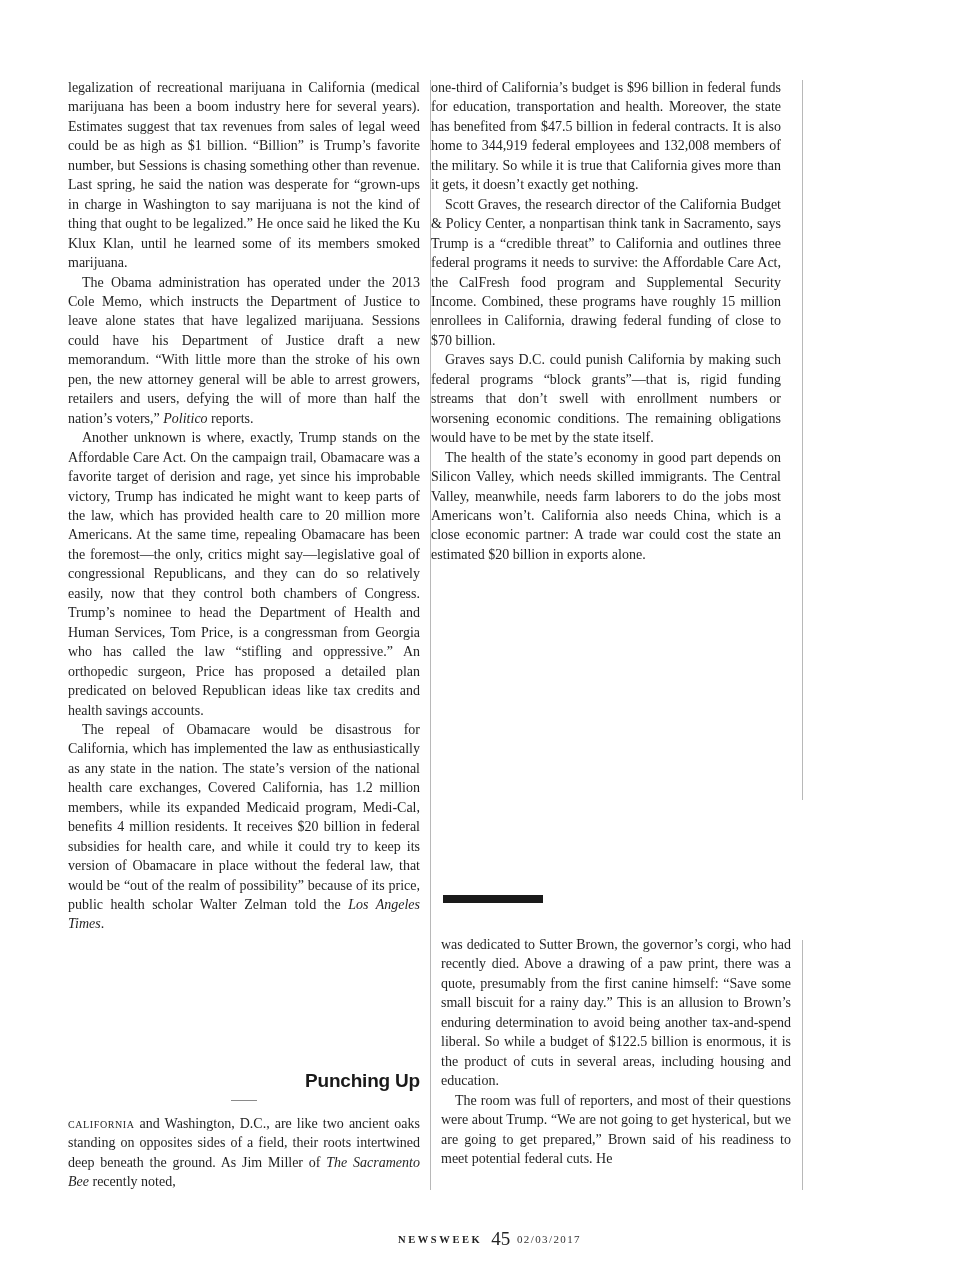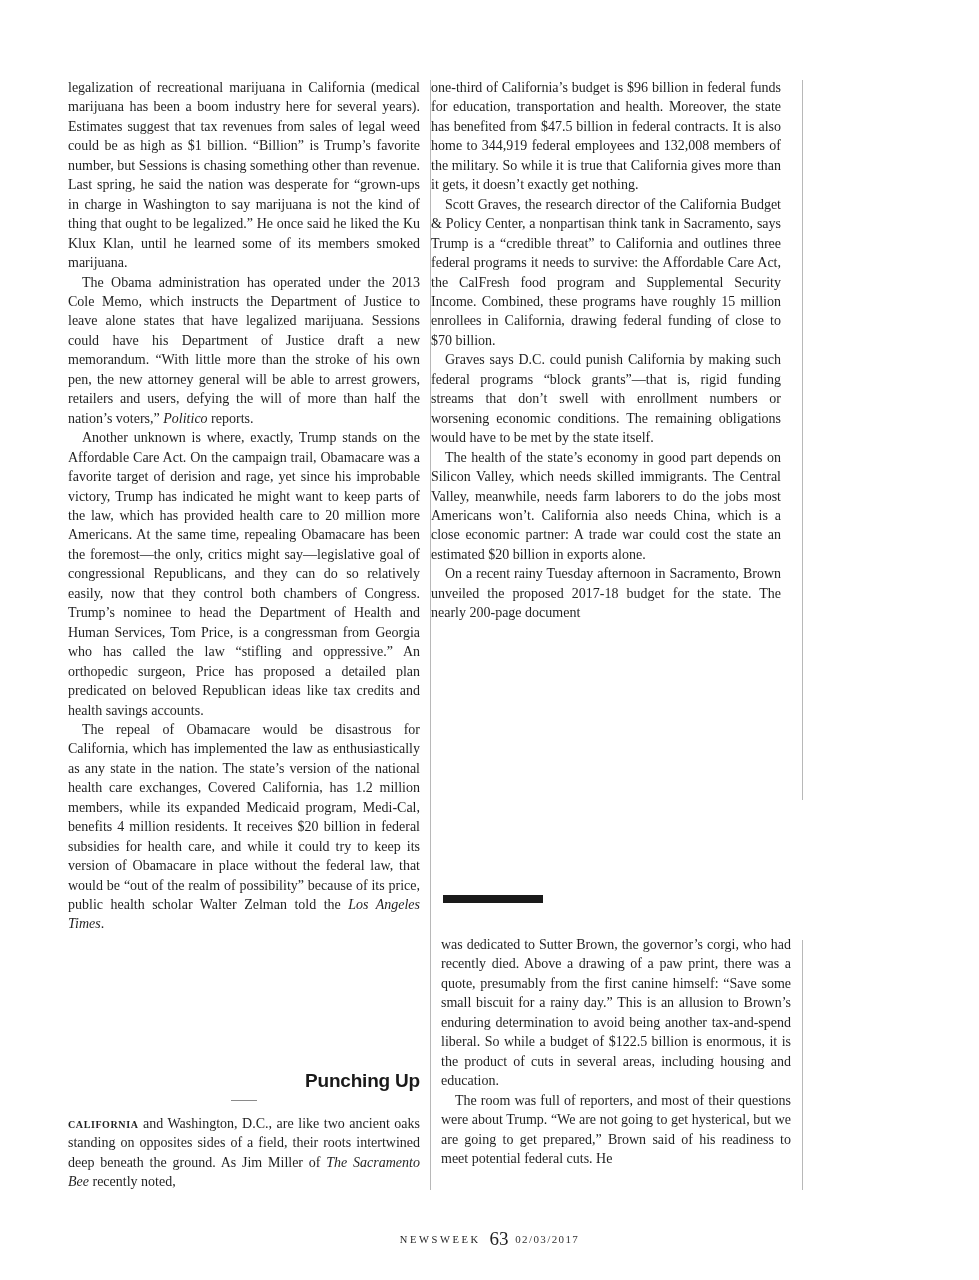--- a/index.html
+++ b/index.html
@@ -30,41 +30,41 @@
       font-family: "Liberation Sans", "DejaVu Sans", sans-serif;
       font-weight: bold; font-size: 19px; letter-spacing: -0.2px;
       color: #1a1a1a;
     }
     #subhead-rule {
       position: absolute; left: 231px; top: 1100px; width: 26px; height: 1px;
       background: #8a8a8a;
     }
     #section-body { position: absolute; left: 68px; top: 1114px; width: 352px; }
     .smallcaps {
-      font-weight: bold; font-variant: small-caps; letter-spacing: 0.6px;
+      font-weight: normal; font-variant: small-caps; letter-spacing: 0.6px;
       text-transform: lowercase;
     }
     #pullquote {
       position: absolute; left: 441px; top: 833px; width: 420px;
       font-family: "Liberation Sans", "DejaVu Sans", sans-serif;
       font-weight: bold; font-size: 24.5px; line-height: 26px;
       letter-spacing: -0.3px; color: #141414;
     }
     #pullquote .line2 { display: block; padding-left: 14px; }
     #pullquote-bar {
       position: absolute; left: 443px; top: 895px; width: 100px; height: 8px;
       background: #1a1a1a;
     }
     #footer {
       position: absolute; left: 0; top: 1228px; width: 979px; text-align: center;
       font-size: 11px; color: #222;
     }
     #footer .mag {
       font-family: "Liberation Serif", "DejaVu Serif", serif;
-      font-weight: normal; letter-spacing: 2.6px; font-size: 10.5px;
+      font-weight: bold; letter-spacing: 2.6px; font-size: 10.5px;
     }
     #footer .page {
       font-family: "Liberation Serif", "DejaVu Serif", serif;
       font-size: 19px; margin: 0 4px 0 6px; vertical-align: -2px;
     }
     #footer .date {
       font-family: Liberation Serif, serif;
       letter-spacing: 1.4px; font-size: 11px; color: #333;
     }
   </style>
@@ -87,31 +87,30 @@
 
 <div id="section-body" class="col">
   <p class="noindent"><span class="smallcaps">CALIFORNIA</span><span> and Washington, D.C., are like two ancient oaks standing on opposites sides of a field, their roots intertwined deep beneath the ground. As Jim Miller of </span><em>The Sacramento Bee</em><span> recently noted,</span></p>
 </div>
 
 <div id="col-right-top" class="col">
   <p class="noindent">one-third of California’s budget is $96 billion in fed­eral funds for education, transportation and health. Moreover, the state has benefited from $47.5 billion in federal contracts. It is also home to 344,919 federal employees and 132,008 members of the military. So while it is true that California gives more than it gets, it doesn’t exactly get nothing.</p>
   <p>Scott Graves, the research director of the Califor­nia Budget &amp; Policy Center, a nonpartisan think tank in Sacramento, says Trump is a “credible threat” to California and outlines three federal programs it needs to survive: the Affordable Care Act, the Cal­Fresh food program and Supplemental Security Income. Combined, these programs have roughly 15 million enrollees in California, drawing federal funding of close to $70 billion.</p>
   <p>Graves says D.C. could punish California by mak­ing such federal programs “block grants”—that is, rigid funding streams that don’t swell with enroll­ment numbers or worsening economic conditions. The remaining obligations would have to be met by the state itself.</p>
   <p>The health of the state’s economy in good part depends on Silicon Valley, which needs skilled immi­grants. The Central Valley, meanwhile, needs farm laborers to do the jobs most Americans won’t. Cal­ifornia also needs China, which is a close economic partner: A trade war could cost the state an esti­mated $20 billion in exports alone.</p>
-  <p>On a recent rainy Tuesday afternoon in Sacra­mento, Brown unveiled the proposed 2017-18 bud­get for the state. The nearly 200-page document</p>
 </div>
 
 <div id="pullquote">
   <span></span>
   <span class="line2"></span>
 </div>
 <div id="pullquote-bar"></div>
 
 <div id="col-right-bottom" class="col">
   <p class="noindent">was dedicated to Sutter Brown, the governor’s corgi, who had recently died. Above a drawing of a paw print, there was a quote, presumably from the first canine himself: “Save some small biscuit for a rainy day.” This is an allusion to Brown’s endur­ing determination to avoid being another tax-and-spend liberal. So while a budget of $122.5 billion is enormous, it is the product of cuts in several areas, including housing and education.</p>
   <p>The room was full of reporters, and most of their questions were about Trump. “We are not going to get hysterical, but we are going to get prepared,” Brown said of his readiness to meet potential federal cuts. He</p>
 </div>
 
 <div id="footer">
   <span class="mag">NEWSWEEK</span>
-  <span class="page">63</span>
+  <span class="page">45</span>
   <span class="date">02/03/2017</span>
 </div>
 
 </body></html>

